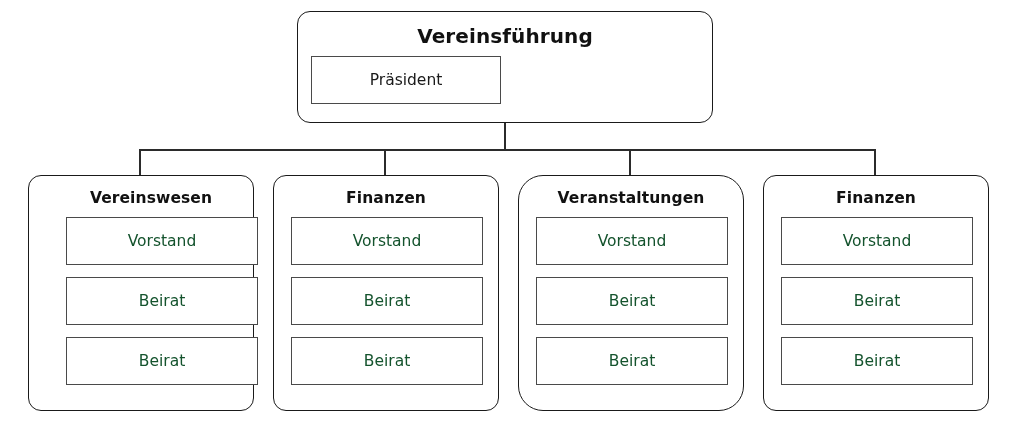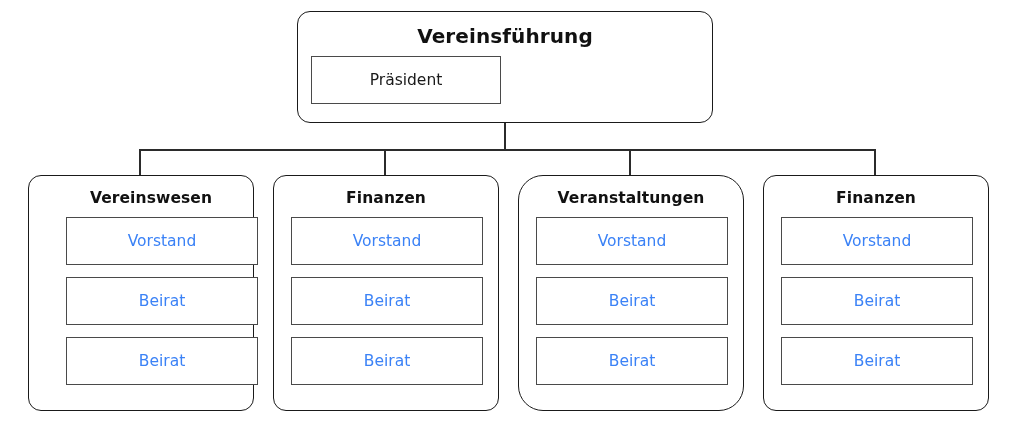--- a/index.html
+++ b/index.html
@@ -89,21 +89,21 @@
   .role-slot {
     box-sizing: border-box;
     width: 192px;
     height: 48px;
     border: 1.4px solid #4a4a4a;
     background: #ffffff;
     display: flex;
     align-items: center;
     justify-content: center;
     font-size: 15.5px;
-    color: #3b82f6;
+    color: #14532d;
     margin-bottom: 12px;
   }
   .role-slot:last-child { margin-bottom: 0; }
 
   #card-dept-0 { left: 28px; padding-left: 20px; }
   #card-dept-1 { left: 273px; }
   #card-dept-2 { left: 518px; border-radius: 25px; }
   #card-dept-3 { left: 763px; }
 </style>
 </head>

